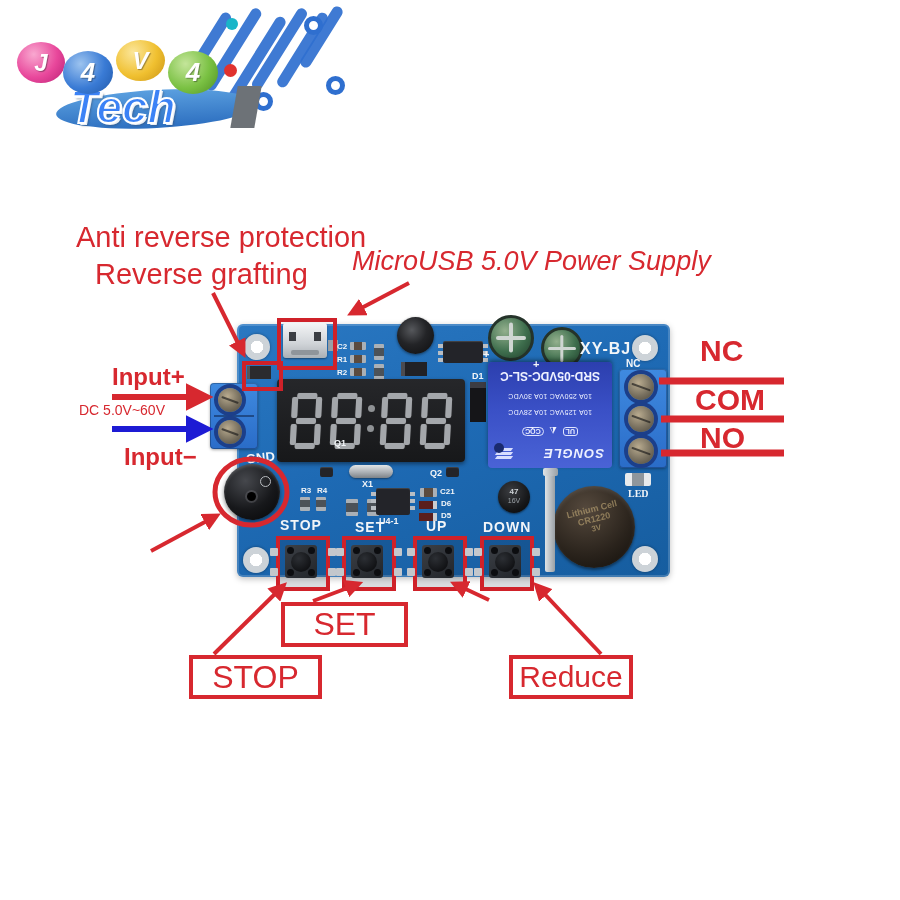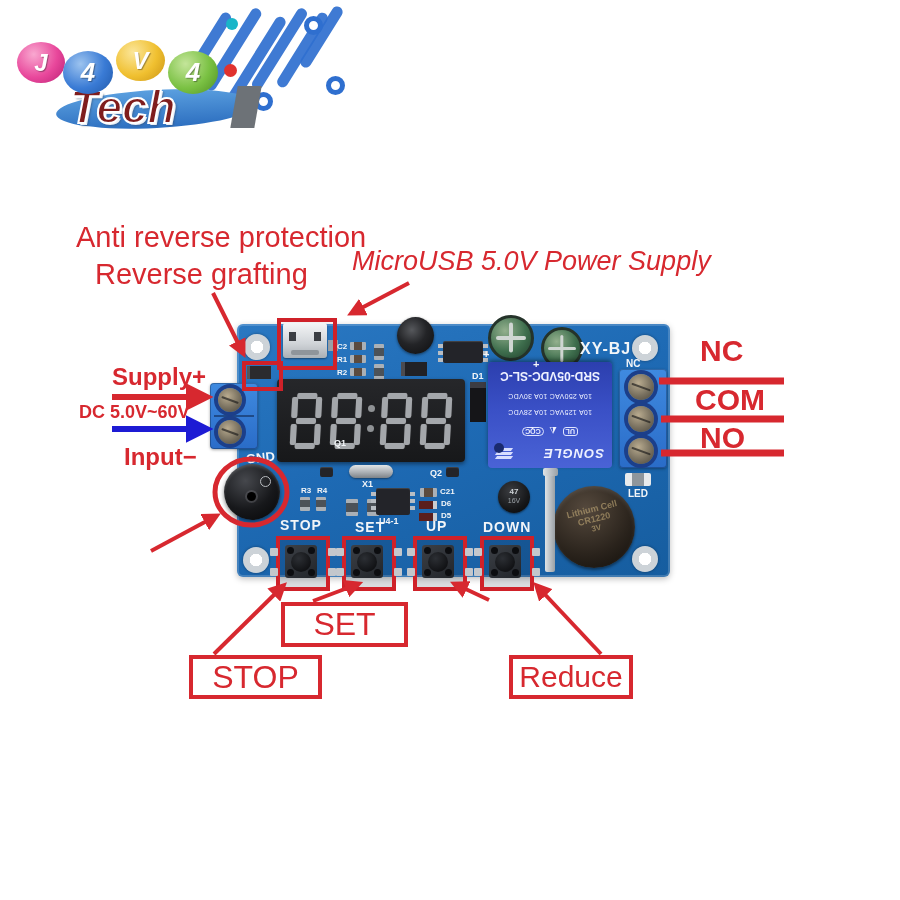--- a/index.html
+++ b/index.html
@@ -12,21 +12,21 @@
   .trace{position:absolute;width:11px;border-radius:6px;background:#2f6fcf;opacity:.92;}
   .pad{position:absolute;border:5px solid #2f6fcf;background:#fff;border-radius:50%;}
   .mini-dot{position:absolute;border-radius:50%;}
   .ball{position:absolute;border-radius:50%;display:flex;align-items:center;justify-content:center;
         color:#fff;font-weight:bold;font-style:italic;text-shadow:1px 1px 1px rgba(0,0,0,.35);}
   .ball-pink{background:radial-gradient(circle at 35% 30%,#f9a8d0,#e8479b 55%,#b91f74);}
   .ball-blue{background:radial-gradient(circle at 35% 30%,#9cc3ef,#3a7bd5 55%,#1f57a8);}
   .ball-yellow{background:radial-gradient(circle at 35% 30%,#fbe69a,#f0c030 55%,#c89214);}
   .ball-green{background:radial-gradient(circle at 35% 30%,#c4e59a,#7ac143 55%,#4e8f22);}
   .swoosh{position:absolute;border-radius:50%;background:linear-gradient(180deg,#5a9fdf,#2d6fc0);}
-  .tech{position:absolute;font-weight:bold;font-style:italic;color:#7f1d1d;
+  .tech{position:absolute;font-weight:bold;font-style:italic;color:#3b82f6;
         -webkit-text-stroke:2px #ffffff;
         text-shadow:2px 2px 0 rgba(255,255,255,.9),3px 3px 2px rgba(50,70,100,.45);}
 
   
   .ann{position:absolute;color:#d7282f;white-space:nowrap;}
   .label-box{position:absolute;border:4px solid #d7282f;background:#fff;color:#d7282f;
              display:flex;align-items:center;justify-content:center;white-space:nowrap;}
   .red-outline{position:absolute;border:4px solid #cf2129;z-index:6;}
   .overlay{position:absolute;left:0;top:0;z-index:7;pointer-events:none;}
 
@@ -132,22 +132,22 @@
       </div>
     <div class="ball ball-green" style="left:160px;top:49px;width:50px;height:43px;font-size:26px;">
         <span>4</span>
       </div>
   </div>
 
   <div class="ann" style="left:95px;top:258px;font-size:29px;">Reverse grafting</div>
   <div class="ann" style="left:76px;top:221px;font-size:29px;">Anti reverse protection</div>
   <div class="ann" style="left:352px;top:246px;font-size:27px;font-style:italic;">MicroUSB 5.0V Power Supply</div>
 
-  <div class="ann" style="left:112px;top:363px;font-size:24px;font-weight:bold;">Supply+</div>
-  <div class="ann" style="left:79px;top:402px;font-size:18px;font-weight:bold;">DC 5.0V~60V</div>
+  <div class="ann" style="left:112px;top:363px;font-size:24px;font-weight:bold;">Input+</div>
+  <div class="ann" style="left:79px;top:402px;font-size:14px;font-weight:normal;">DC 5.0V~60V</div>
   <div class="ann" style="left:124px;top:443px;font-size:24px;font-weight:bold;">Input−</div>
 
   <div class="ann" style="left:700px;top:334px;font-size:30px;font-weight:bold;">NC</div>
   <div class="ann" style="left:695px;top:383px;font-size:30px;font-weight:bold;">COM</div>
   <div class="ann" style="left:700px;top:421px;font-size:30px;font-weight:bold;">NO</div>
 
   <div class="board"></div>
 
   <div class="hole" style="left:244px;top:334px;"></div>
   <div class="hole" style="left:632px;top:335px;"></div>
@@ -328,21 +328,21 @@
   <div class="battery">
     <div style="position:absolute;left:0;top:18px;width:100%;transform:rotate(-14deg);">
       <div class="bat-text" style="position:static;font-size:9px;">Lithium Cell</div>
       <div class="bat-text" style="position:static;font-size:9px;">CR1220</div>
       <div class="bat-text" style="position:static;font-size:8px;">3V</div>
     </div>
   </div>
 
   <div class="ab" style="left:625px;top:473px;width:26px;height:13px;z-index:2;
        background:linear-gradient(90deg,#e8eaec 0 28%,#8f969c 28% 72%,#e8eaec 72%);border-radius:2px;"></div>
-  <div class="silk" style="left:628px;top:488px;font-size:10px;">LED</div>
+  <div class="silk" style="left:628px;top:488px;font-size:10px;font-family:Liberation Serif, serif;">LED</div>
 
   <div class="silk" style="left:280px;top:517px;font-size:14px;letter-spacing:1px;">STOP</div>
   <div class="silk" style="left:355px;top:519px;font-size:14px;letter-spacing:1px;">SET</div>
   <div class="silk" style="left:426px;top:518px;font-size:14px;letter-spacing:1px;">UP</div>
   <div class="silk" style="left:483px;top:519px;font-size:14px;letter-spacing:1px;">DOWN</div>
 
   <div class="btn-box" style="left:276px;top:536px;width:46px;height:47px;">
     <div class="stub" style="left:-10px;top:8px;"></div>
       <div class="stub" style="left:-10px;top:28px;"></div>
     <div class="stub" style="right:-10px;top:8px;"></div>

